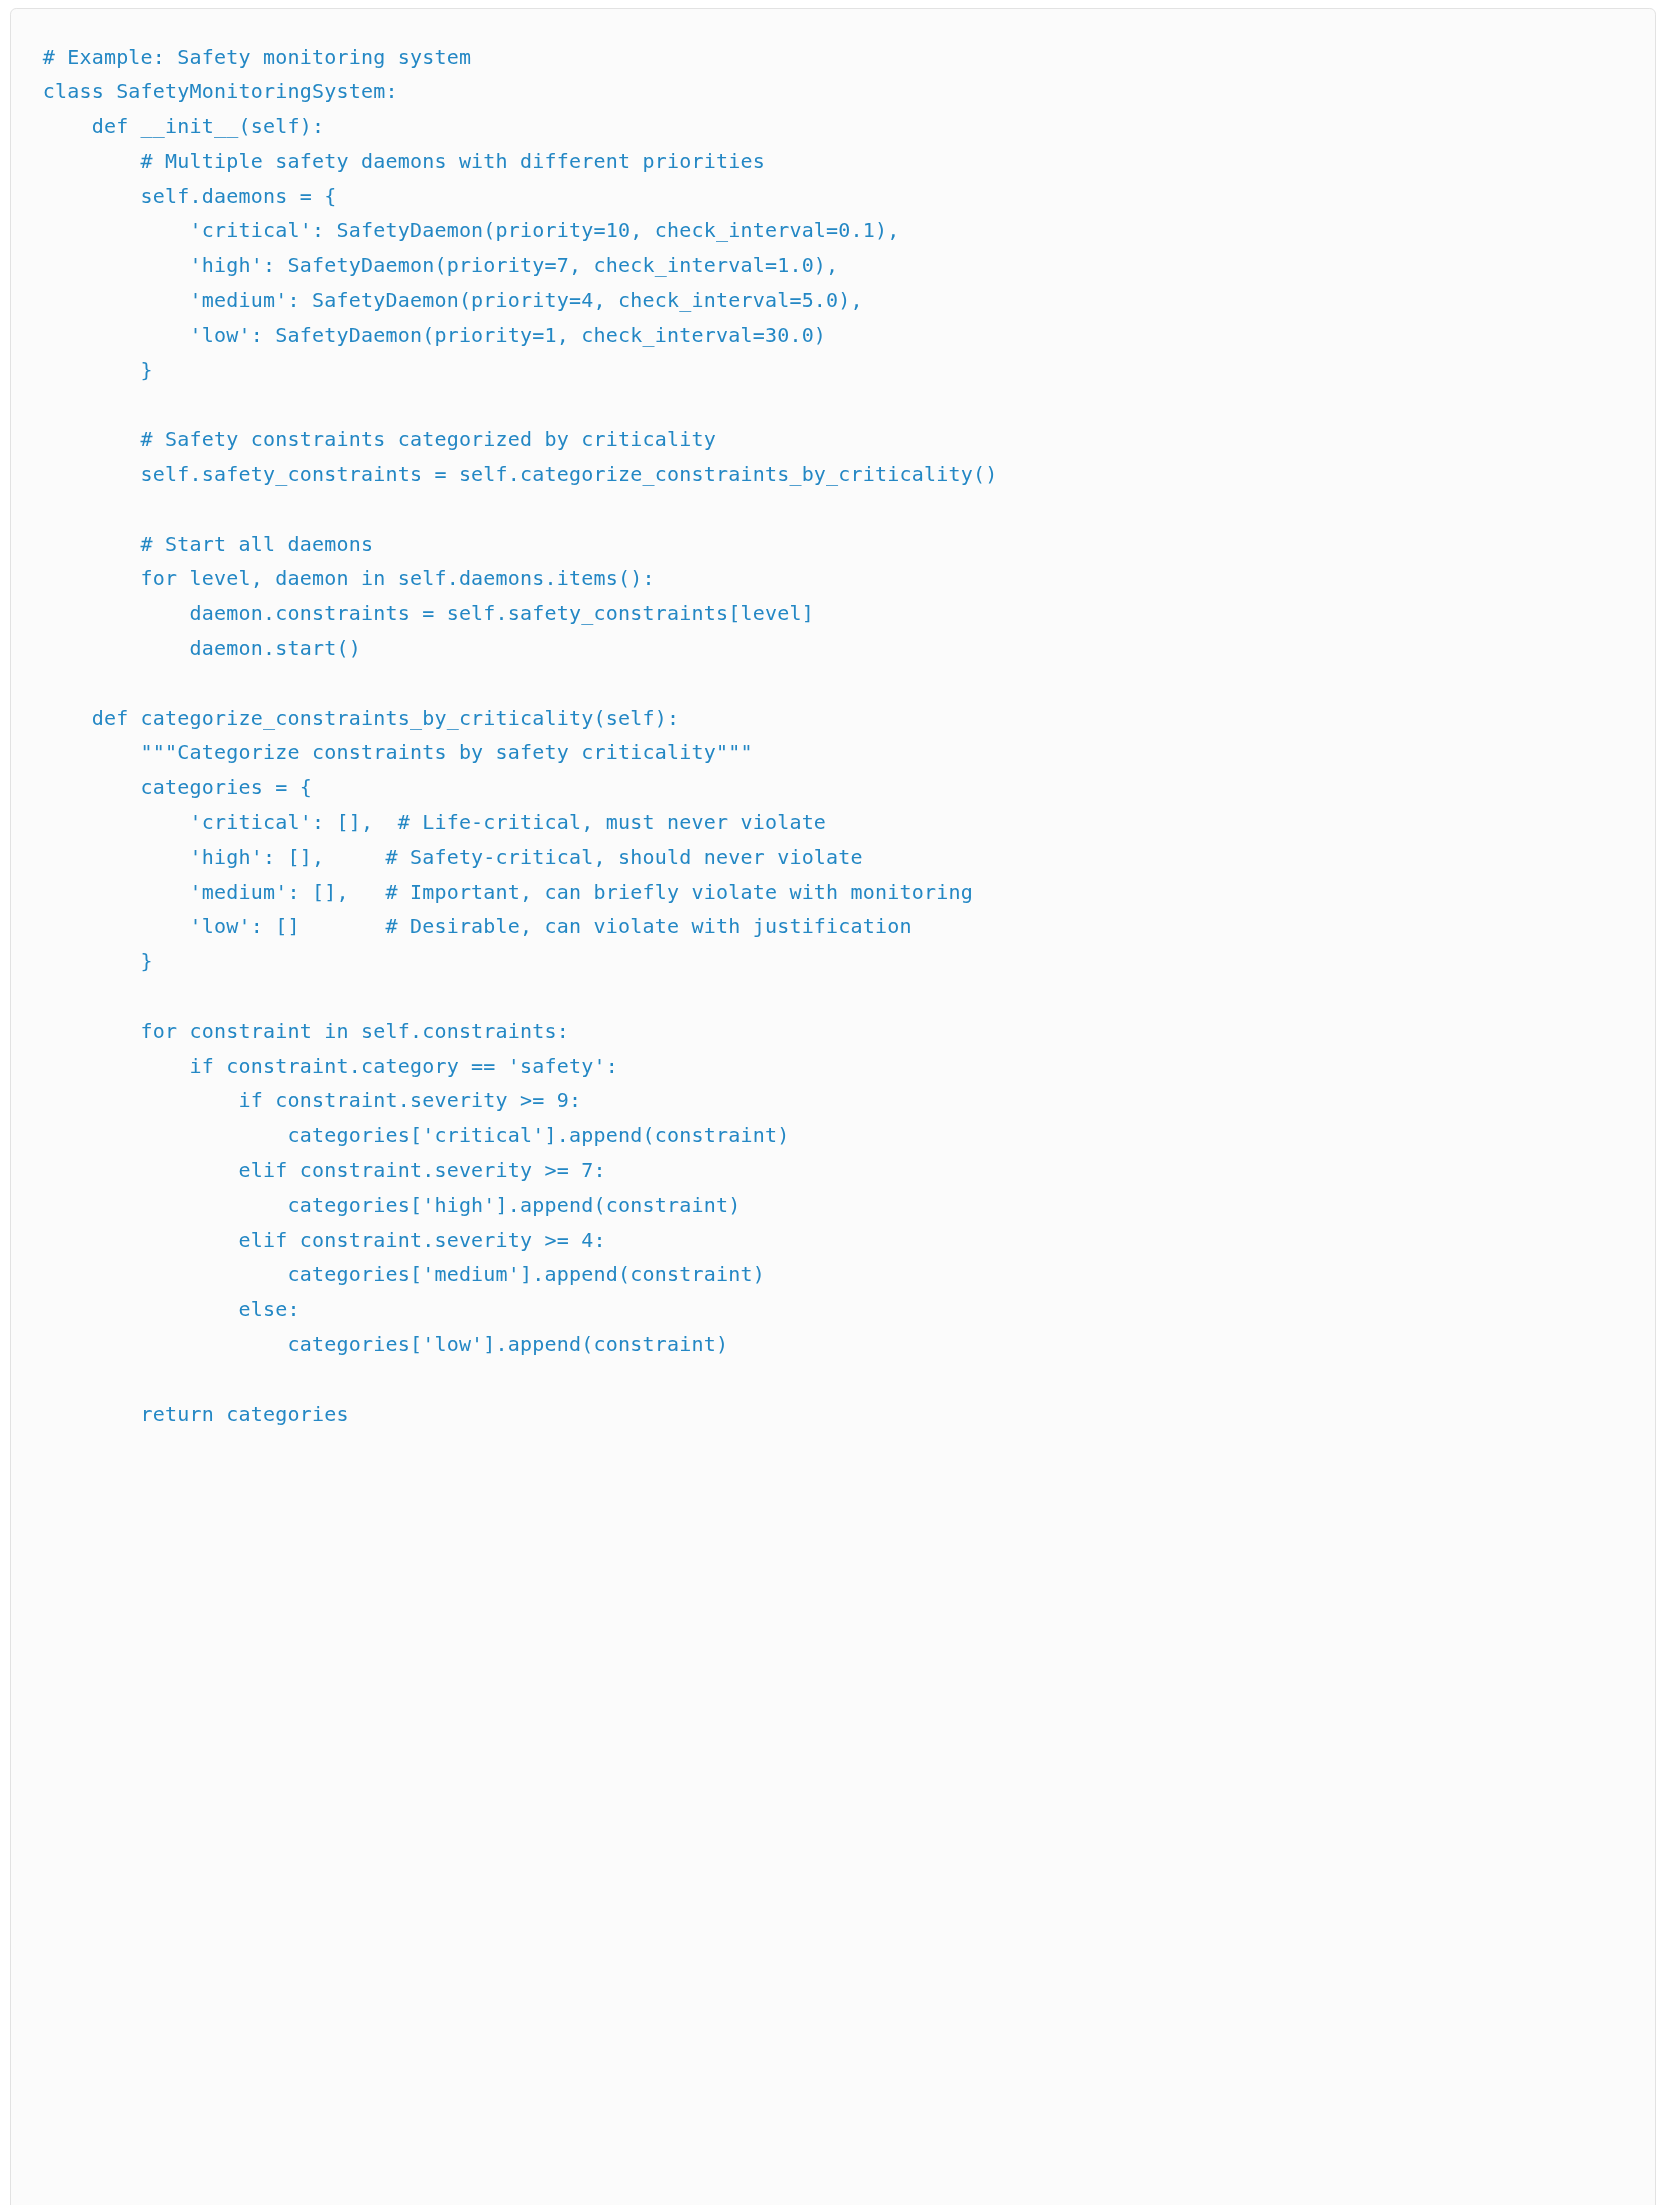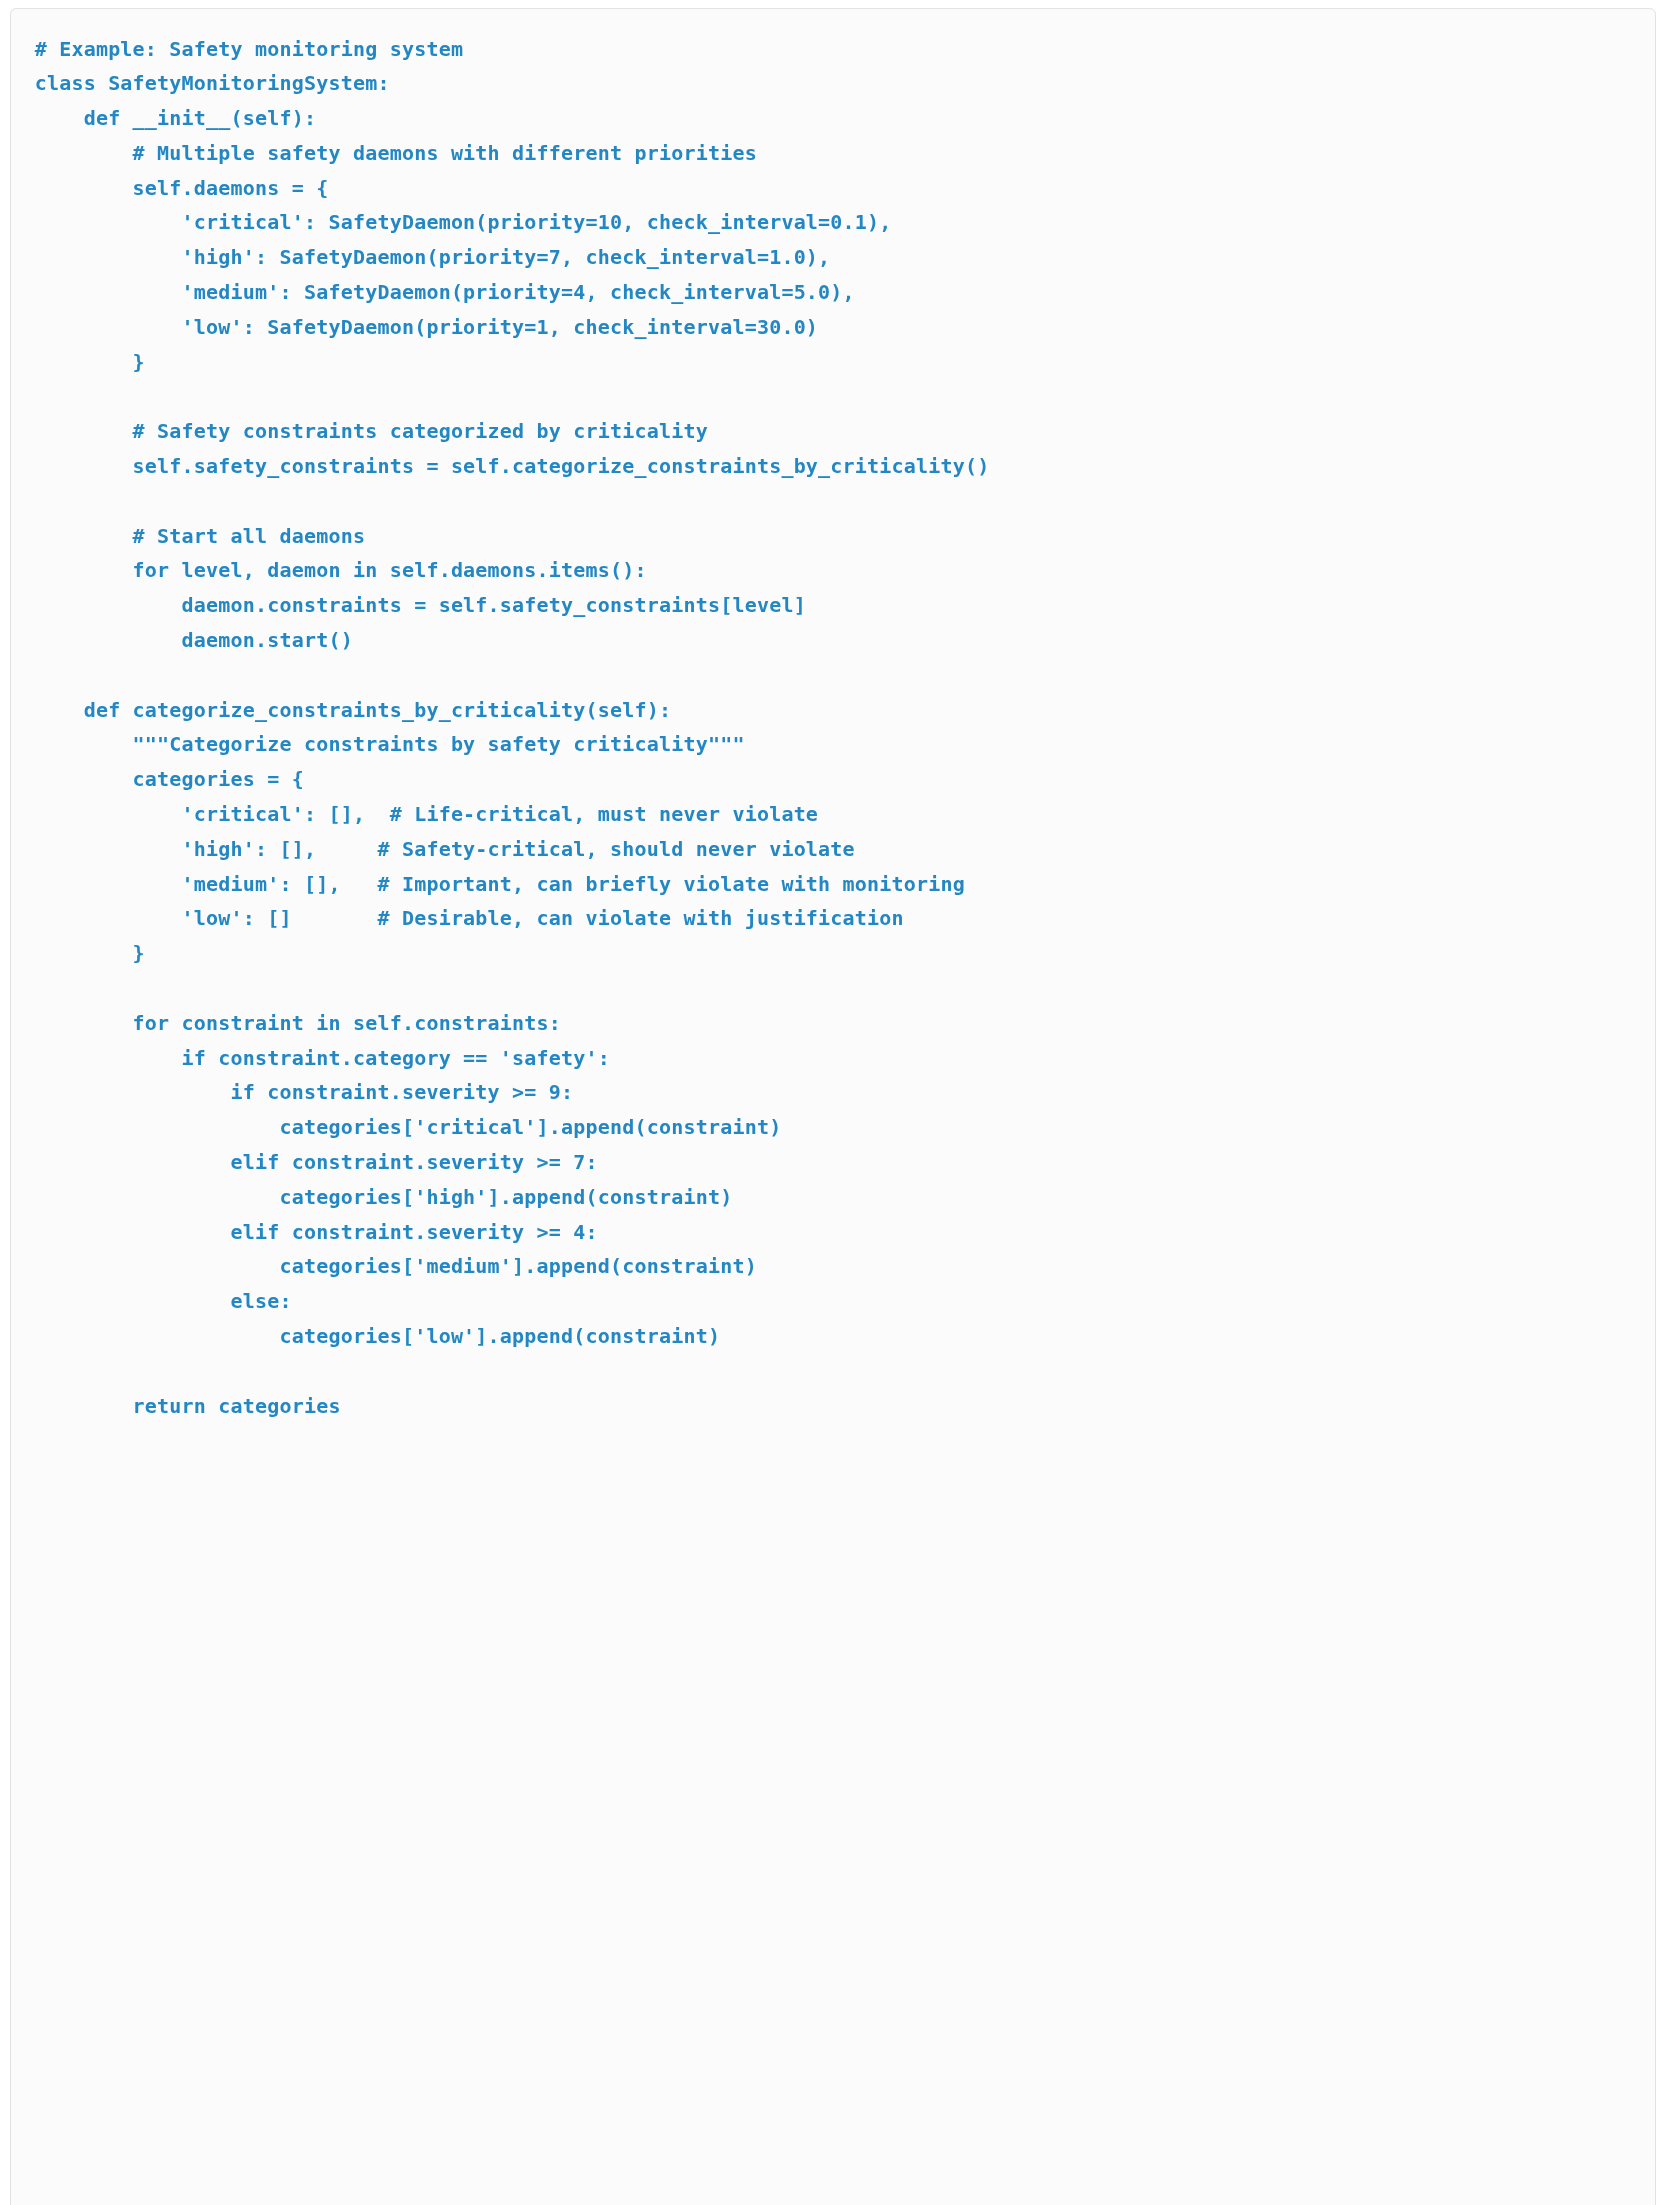--- a/index.html
+++ b/index.html
@@ -14,29 +14,29 @@
   #code-block {
     box-sizing: border-box;
     margin: 8px 9.7px 9.7px 9.7px;
     padding: 18.5px 20px 20px 20px;
     background: #fbfbfb;
     border: 1.3px solid #e2e2e2;
     border-radius: 6.2px;
     min-height: 2382px;
   }
   pre.code {
-    margin: 4px;
+    margin: 12px;
     padding: 0;
     font-family: "DejaVu Sans Mono", monospace;
     font-size: 20px;
     line-height: 1.74;
     color: #2387c4;
     white-space: pre;
     letter-spacing: 0.2px;
-    font-weight: 700;
+    font-weight: 400;
   }
 </style>
 </head>
 <body>
 
 <div id="code-block">
   <pre class="code"># Example: Safety monitoring system
 class SafetyMonitoringSystem:
     def __init__(self):
         # Multiple safety daemons with different priorities

